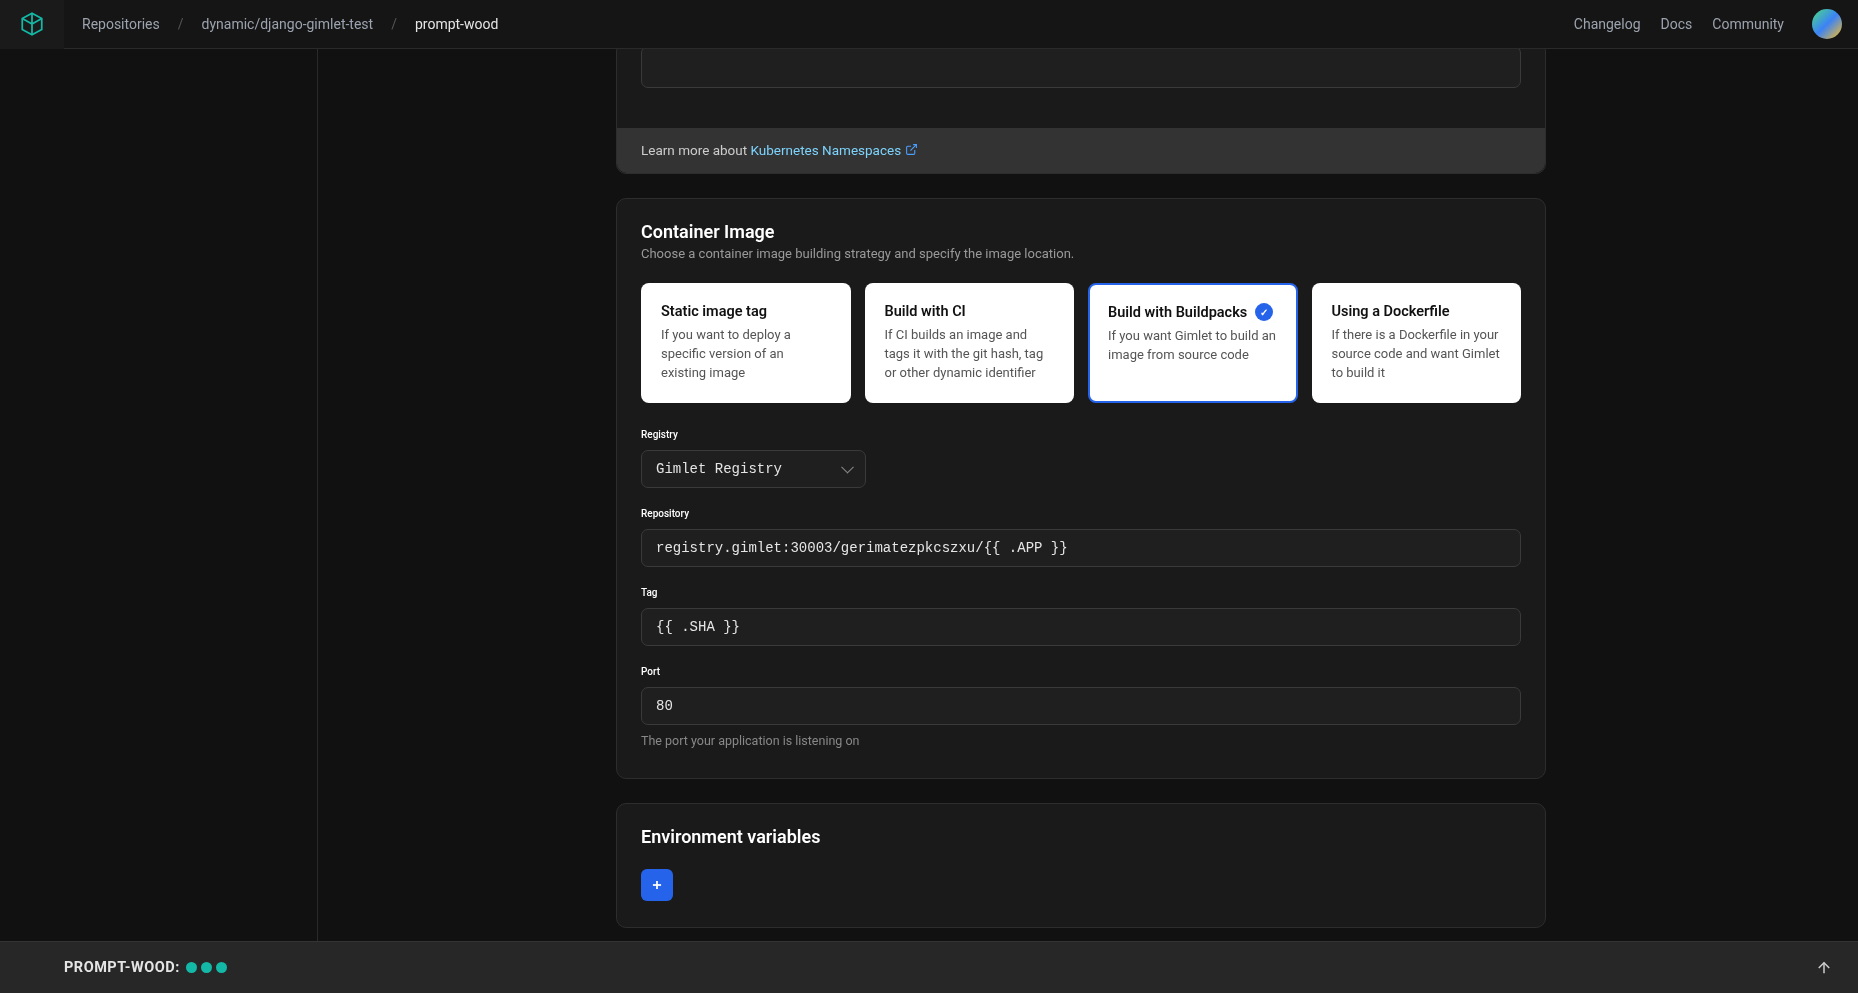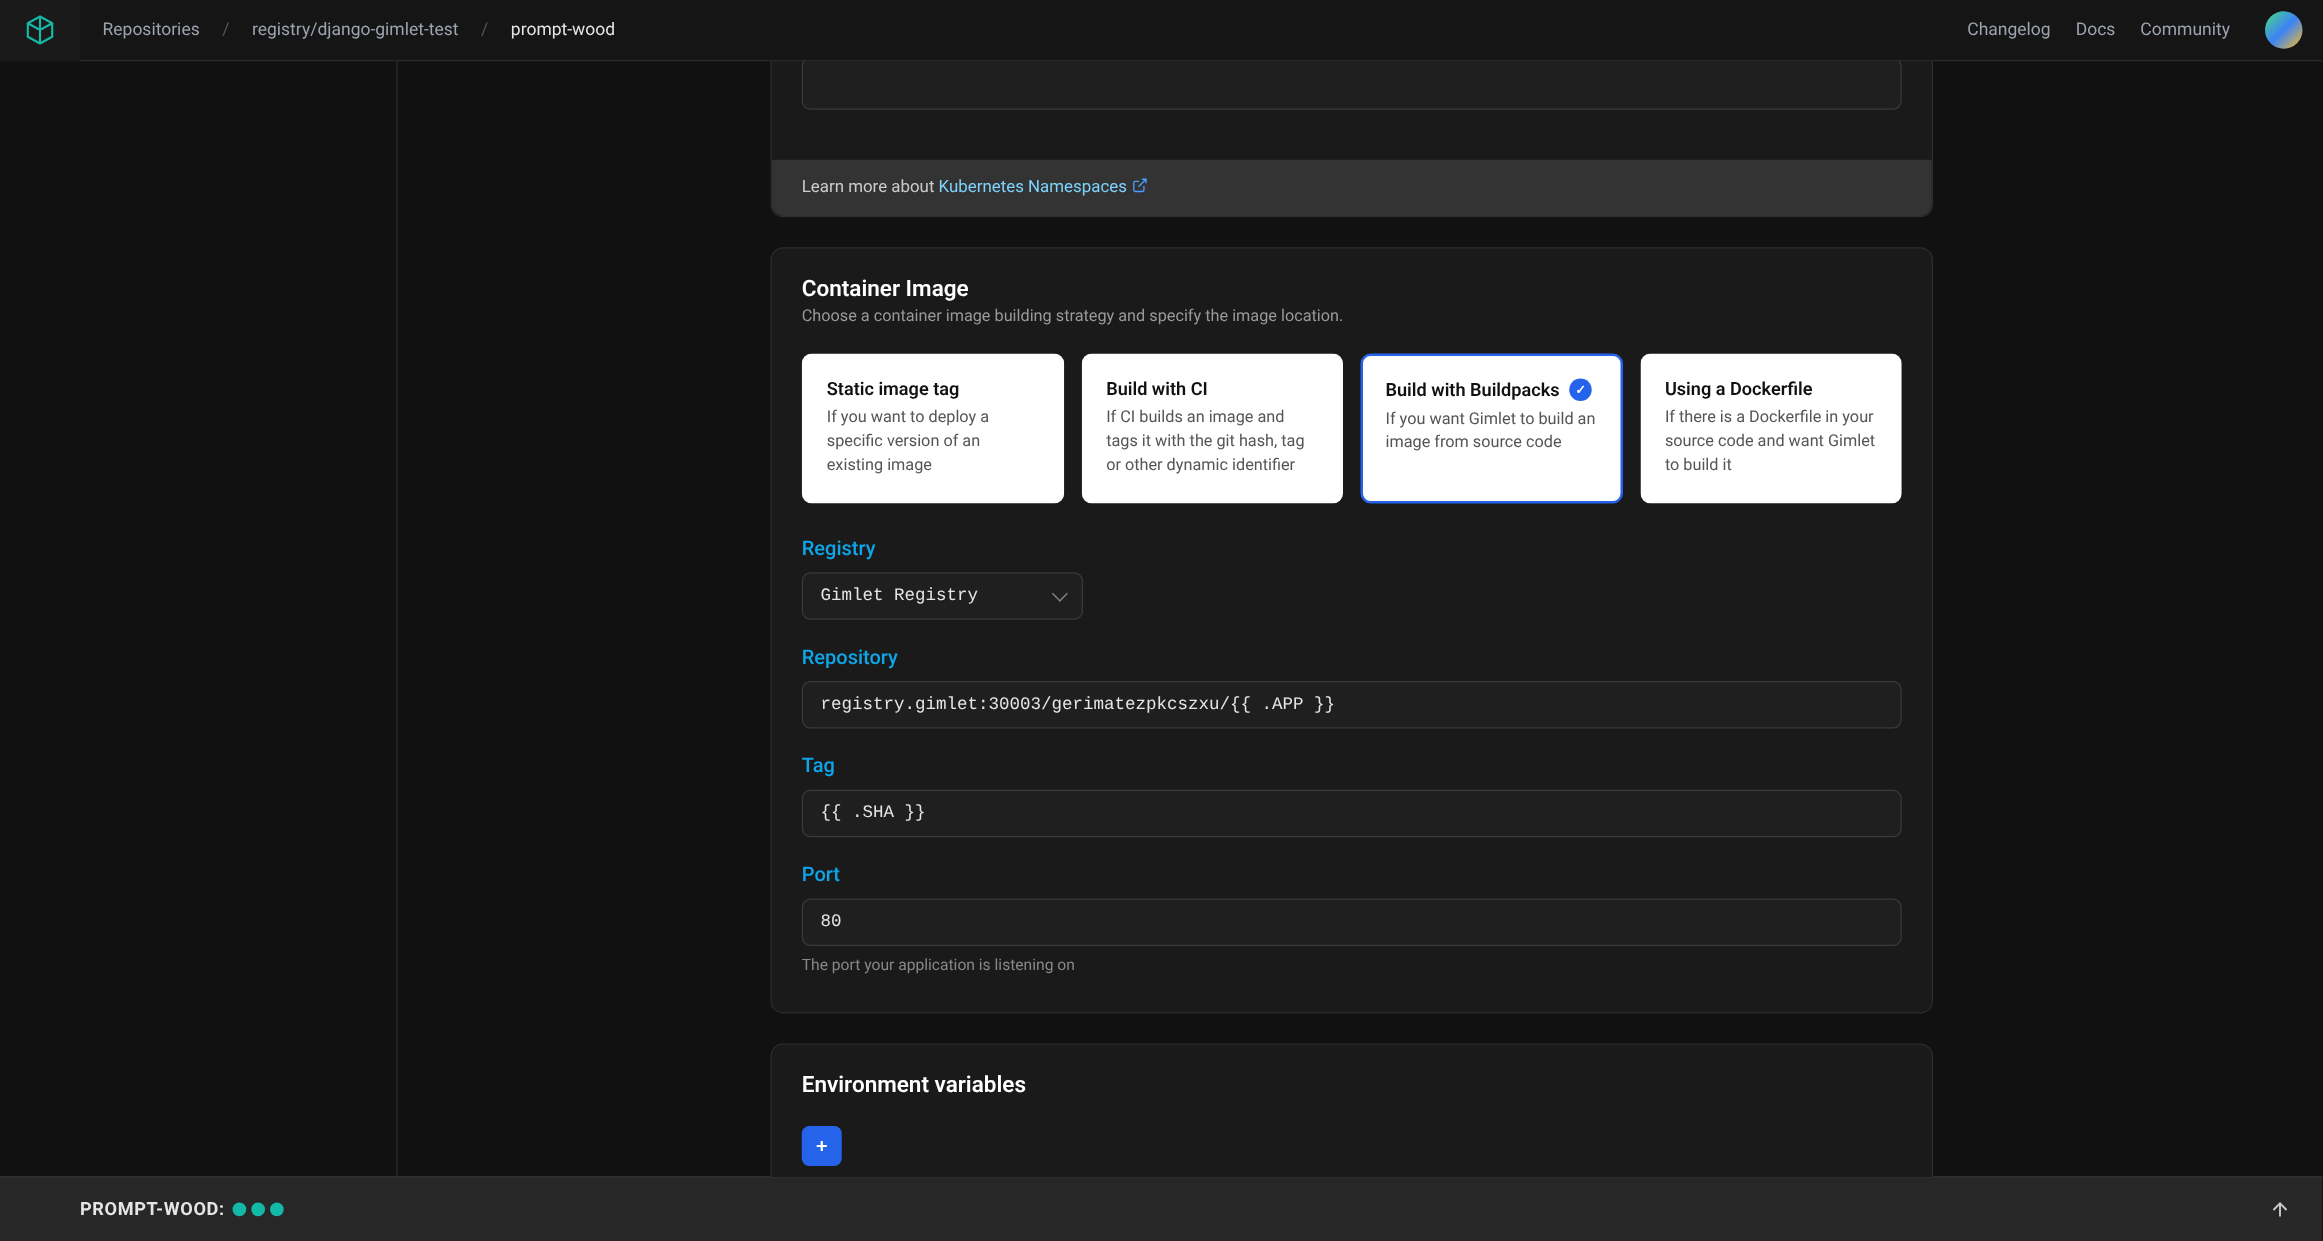--- a/index.html
+++ b/index.html
@@ -131,23 +131,23 @@
   border-radius: 50%;
   display: inline-flex;
   align-items: center;
   justify-content: center;
   color: #fff;
   font-size: 10px;
   flex-shrink: 0;
 }
 .field-group { margin-bottom: 20px; }
 .field-label {
-  font-size: 16px;
+  font-size: 10px;
   font-weight: 500;
-  color: #0ea5e9;
+  color: #ffffff;
   margin-bottom: 10px;
   display: block;
 }
 .select-wrap {
   position: relative;
   width: 225px;
 }
 .select-wrap select, .text-input {
   width: 100%;
   background: #1f1f1f;
@@ -225,21 +225,21 @@
 <div class="topbar" data-interactable="false">
   <div class="logo-box" data-interactable="true">
     <svg viewBox="0 0 24 24" fill="none" stroke="#14b8a6" stroke-width="1.6" data-interactable="false">
       <path d="M12 2 L21 7 L21 17 L12 22 L3 17 L3 7 Z"></path>
       <path d="M12 2 L12 12 L21 7 M12 12 L3 7 M12 12 L12 22"></path>
     </svg>
   </div>
   <div class="breadcrumb" data-interactable="false">
     <span data-interactable="true">Repositories</span>
     <span class="sep" data-interactable="false">/</span>
-    <span data-interactable="true">registry/django-gimlet-test</span>
+    <span data-interactable="true">dynamic/django-gimlet-test</span>
     <span class="sep" data-interactable="false">/</span>
     <span class="current" data-interactable="true">prompt-wood</span>
   </div>
   <div class="topbar-right" data-interactable="false">
     <span data-interactable="true">Changelog</span>
     <span data-interactable="true">Docs</span>
     <span data-interactable="true">Community</span>
     <div class="avatar" data-interactable="true"></div>
   </div>
 </div>

